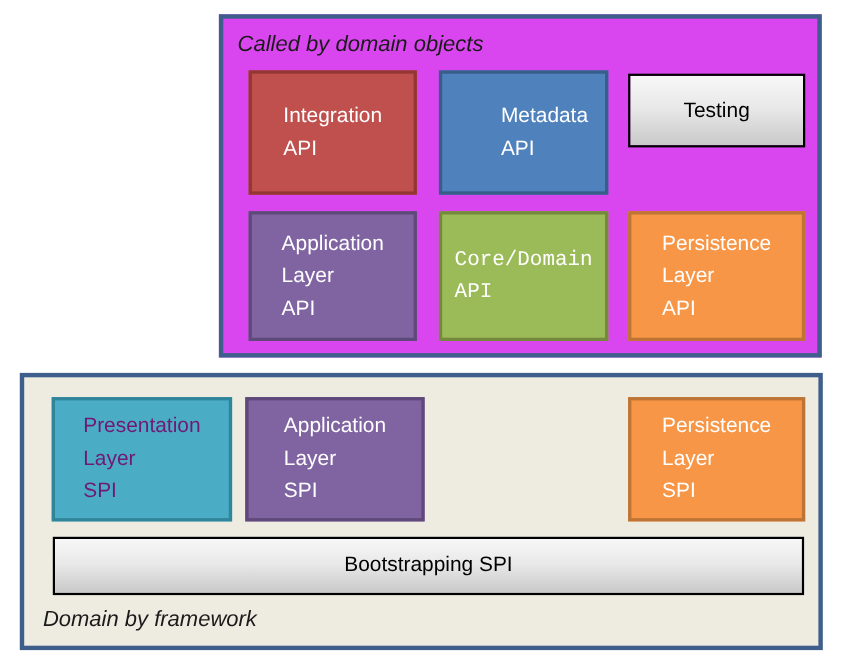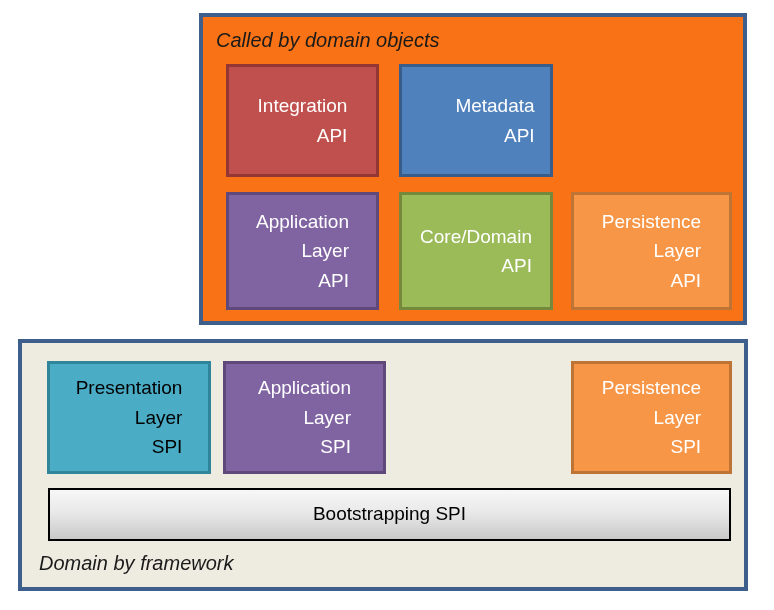--- a/index.html
+++ b/index.html
@@ -33,75 +33,76 @@
   .label-api { left: 13px; top: 12px; }
   .label-spi { left: 17px; top: 209px; }
 
   .shape {
     position: absolute;
     box-sizing: border-box;
     border: 3px solid;
     display: flex;
     align-items: center;
     justify-content: center;
-    text-align: right;
+    text-align: left;
     font-size: 19px;
     line-height: 1.55;
     white-space: pre-line;
   }
   .shape.gray {
     border: 2px solid #000000;
     background: linear-gradient(180deg, #F7F7F7 0%, #E9E9E9 45%, #C9C9C9 100%);
     color: #000000;
   }
 
   
   .b-integration  { left: 23px;  top: 47px;  width: 153px; height: 113px; }
   .b-metadata     { left: 196px; top: 47px;  width: 154px; height: 113px; padding-left: 38px; }
   .b-testing      { left: 368px; top: 50px;  width: 161px; height: 67px;  }
   .b-app-api      { left: 23px;  top: 175px; width: 153px; height: 118px; }
-  .b-core-api     { left: 196px; top: 175px; width: 154px; height: 118px; }
+  .b-core-api     { left: 196px; top: 175px; width: 154px; height: 118px; font-family: Liberation Mono, monospace; }
   .b-pers-api     { left: 368px; top: 175px; width: 161px; height: 118px; }
 
   
   .b-pres-spi     { left: 25px;  top: 18px;  width: 164px; height: 113px; }
   .b-app-spi      { left: 201px; top: 18px;  width: 163px; height: 113px; }
   .b-pers-spi     { left: 549px; top: 18px;  width: 161px; height: 113px; }
   .b-boot-spi     { left: 26px;  top: 145px; width: 683px; height: 53px; line-height: 1.2; }
 </style>
 </head>
 <body>
 
 <div class="stage">
 
-  <section class="group group-api" data-bind-style="backgroundColor:groups.api.background;borderColor:groups.api.border_color" style="background-color: #f97316; border-color: rgb(62, 94, 140);">
+  <section class="group group-api" data-bind-style="backgroundColor:groups.api.background;borderColor:groups.api.border_color" style="background-color: #d946ef; border-color: rgb(62, 94, 140);">
     <div class="group-label label-api" data-bind="groups.api.label">Called by domain objects</div>
 
     <div class="shape b-integration" data-bind="groups.api.boxes.0.text" data-bind-style="backgroundColor:groups.api.boxes.0.fill;borderColor:groups.api.boxes.0.border;color:groups.api.boxes.0.text_color" style="background-color: rgb(192, 80, 77); border-color: rgb(148, 54, 52); color: rgb(255, 255, 255);">Integration
 API</div>
 
     <div class="shape b-metadata" data-bind="groups.api.boxes.1.text" data-bind-style="backgroundColor:groups.api.boxes.1.fill;borderColor:groups.api.boxes.1.border;color:groups.api.boxes.1.text_color" style="background-color: rgb(79, 129, 189); border-color: rgb(56, 93, 138); color: rgb(255, 255, 255);">Metadata
 API</div>
 
+    <div class="shape gray b-testing" data-bind="groups.api.boxes.2.text">Testing</div>
 
     <div class="shape b-app-api" data-bind="groups.api.boxes.3.text" data-bind-style="backgroundColor:groups.api.boxes.3.fill;borderColor:groups.api.boxes.3.border;color:groups.api.boxes.3.text_color" style="background-color: rgb(128, 100, 162); border-color: rgb(95, 73, 122); color: rgb(255, 255, 255);">Application
 Layer
 API</div>
 
     <div class="shape b-core-api" data-bind="groups.api.boxes.4.text" data-bind-style="backgroundColor:groups.api.boxes.4.fill;borderColor:groups.api.boxes.4.border;color:groups.api.boxes.4.text_color" style="background-color: rgb(155, 187, 89); border-color: rgb(117, 137, 60); color: rgb(255, 255, 255);">Core/Domain
 API</div>
 
     <div class="shape b-pers-api" data-bind="groups.api.boxes.5.text" data-bind-style="backgroundColor:groups.api.boxes.5.fill;borderColor:groups.api.boxes.5.border;color:groups.api.boxes.5.text_color" style="background-color: rgb(247, 150, 70); border-color: rgb(190, 116, 52); color: rgb(255, 255, 255);">Persistence
 Layer
 API</div>
   </section>
 
   <section class="group group-spi" data-bind-style="backgroundColor:groups.spi.background;borderColor:groups.spi.border_color" style="background-color: rgb(238, 236, 225); border-color: rgb(62, 94, 140);">
 
-    <div class="shape b-pres-spi" data-bind="groups.spi.boxes.0.text" data-bind-style="backgroundColor:groups.spi.boxes.0.fill;borderColor:groups.spi.boxes.0.border;color:groups.spi.boxes.0.text_color" style="background-color: rgb(75, 172, 198); border-color: rgb(49, 133, 155); color: #000000;">Presentation
+    <div class="shape b-pres-spi" data-bind="groups.spi.boxes.0.text" data-bind-style="backgroundColor:groups.spi.boxes.0.fill;borderColor:groups.spi.boxes.0.border;color:groups.spi.boxes.0.text_color" style="background-color: rgb(75, 172, 198); border-color: rgb(49, 133, 155); color: #701a75;">Presentation
 Layer
 SPI</div>
 
     <div class="shape b-app-spi" data-bind="groups.spi.boxes.1.text" data-bind-style="backgroundColor:groups.spi.boxes.1.fill;borderColor:groups.spi.boxes.1.border;color:groups.spi.boxes.1.text_color" style="background-color: rgb(128, 100, 162); border-color: rgb(95, 73, 122); color: rgb(255, 255, 255);">Application
 Layer
 SPI</div>
 
     <div class="shape b-pers-spi" data-bind="groups.spi.boxes.2.text" data-bind-style="backgroundColor:groups.spi.boxes.2.fill;borderColor:groups.spi.boxes.2.border;color:groups.spi.boxes.2.text_color" style="background-color: rgb(247, 150, 70); border-color: rgb(190, 116, 52); color: rgb(255, 255, 255);">Persistence
 Layer
 SPI</div>

